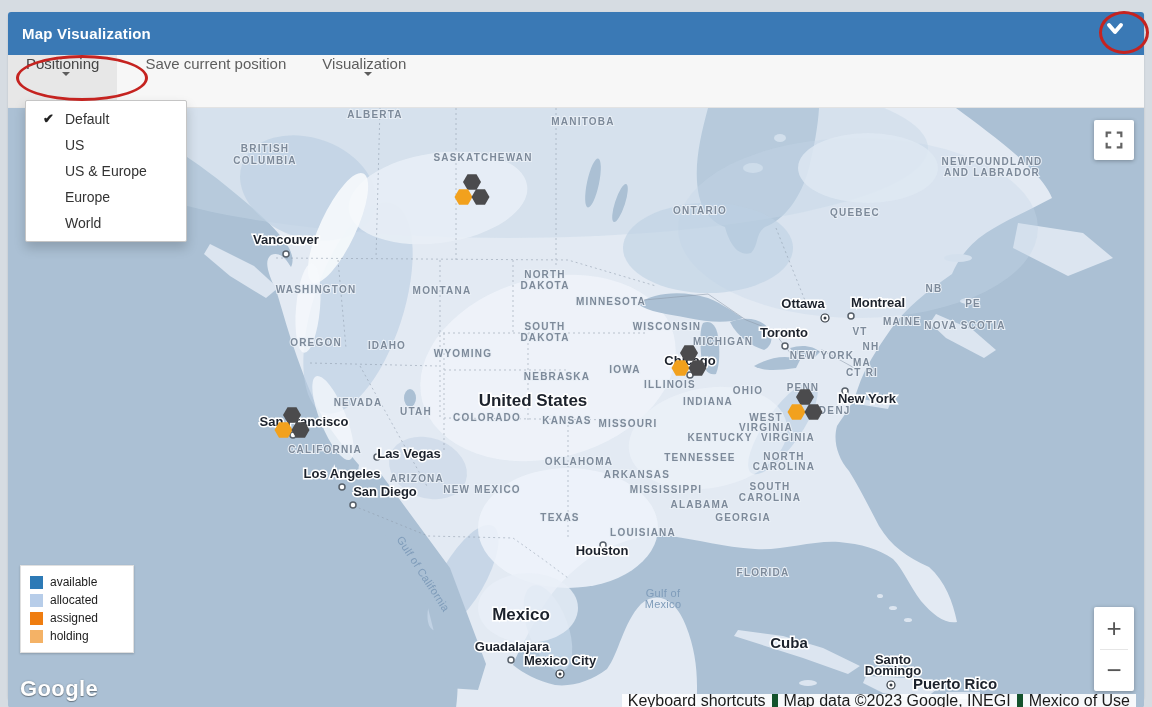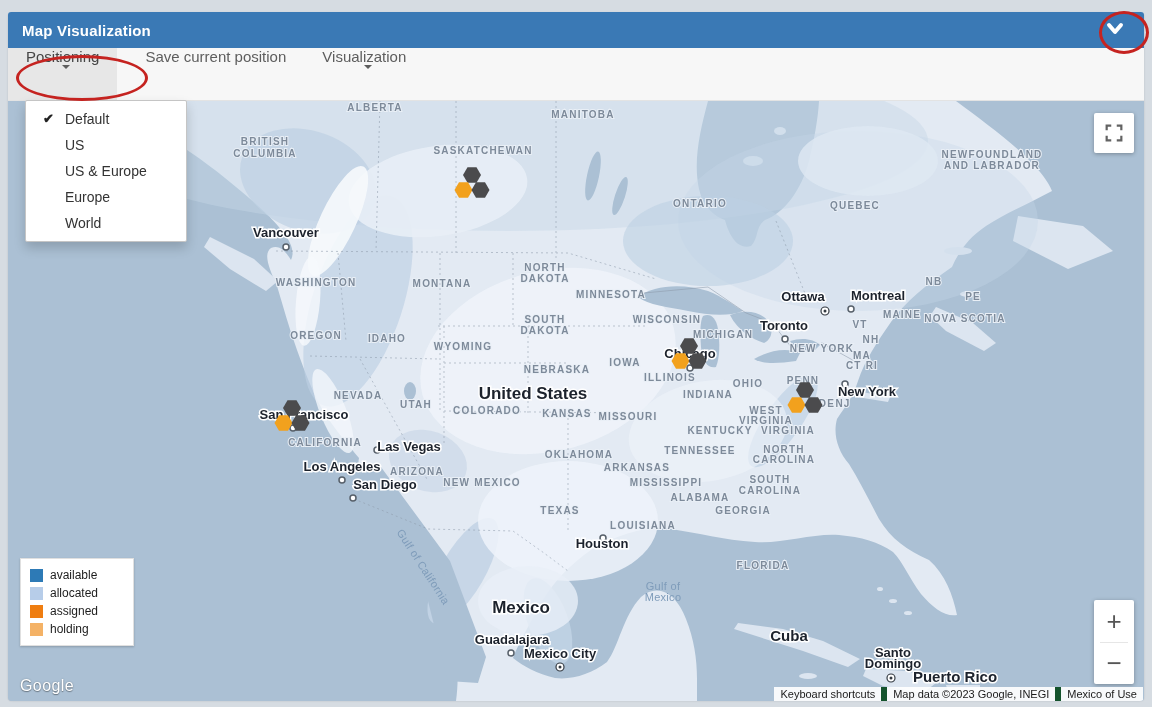--- a/index.html
+++ b/index.html
@@ -1,21 +1,21 @@
 <!DOCTYPE html>
 <html><head>
 <meta charset="utf-8">
 <style>
   html,body{margin:0;padding:0;}
   body{width:1152px;height:707px;background:#d6dce2;position:relative;overflow:hidden;
        font-family:"Liberation Sans",sans-serif;}
   
   .panel{position:absolute;left:8px;top:12px;width:1136px;height:688px;background:#fff;
          border-radius:4px;box-shadow:0 1px 2px rgba(0,0,0,.15);}
-  .panel-header{height:36px;background:#3a79b5;border-radius:3px 3px 0 0;position:relative;
+  .panel-header{height:43px;background:#3a79b5;border-radius:3px 3px 0 0;position:relative;
                 display:flex;align-items:center;}
   .panel-title{color:#fff;font-size:15px;font-weight:700;padding-left:14px;letter-spacing:.2px;}
   .collapse-btn{position:absolute;right:16px;top:8px;width:26px;height:20px;cursor:pointer;
                 display:flex;align-items:center;justify-content:center;background:transparent;border:none;}
   
   .toolbar{height:52px;background:#f7f7f7;border-bottom:1px solid #e3e3e3;display:flex;align-items:stretch;}
   .tb-item{display:flex;align-items:center;font-size:15px;color:#5d5d5d;padding:0 18px;cursor:pointer;white-space:nowrap;flex-direction:column;}
   .tb-item.active{background:#e7e7e7;color:#454545;}
   .tb-item .caret{display:inline-block;width:0;height:0;margin-left:7px;border-left:4px solid transparent;
                   border-right:4px solid transparent;border-top:4px solid #5d5d5d;}
@@ -37,32 +37,32 @@
   text.country{font-family:"Liberation Sans",sans-serif;font-size:17px;font-weight:700;fill:#1c222c;
                text-anchor:middle;paint-order:stroke;stroke:#ffffff;stroke-width:3px;}
   text.water{font-family:"Liberation Sans",sans-serif;font-size:11px;font-weight:400;fill:#7f9cba;
              text-anchor:middle;letter-spacing:.3px;}
   
   .legend{position:absolute;left:12px;bottom:55px;width:94px;background:#fff;border:1px solid #e0e0e0;
           box-shadow:0 1px 2px rgba(0,0,0,.2);padding:7px 9px;z-index:5;}
   .legend-row{display:flex;align-items:center;height:18px;}
   .legend-swatch{width:13px;height:13px;margin-right:7px;flex:none;}
   .legend-label{font-size:12px;color:#1d1d1d;}
-  .google-logo{position:absolute;left:12px;bottom:6px;z-index:5;color:#fff;font-size:16px;font-weight:400;
+  .google-logo{position:absolute;left:12px;bottom:6px;z-index:5;color:#fff;font-size:22px;font-weight:700;
                letter-spacing:.4px;text-shadow:0 1px 1px rgba(0,0,0,.35),0 0 2px rgba(0,0,0,.25);cursor:pointer;}
   .fullscreen-btn{position:absolute;right:10px;top:12px;width:40px;height:40px;background:#fff;border:none;
                   border-radius:2px;box-shadow:0 1px 4px rgba(0,0,0,.3);z-index:5;cursor:pointer;
                   display:flex;align-items:center;justify-content:center;}
   .zoom-ctrl{position:absolute;right:10px;bottom:17px;width:40px;height:84px;background:#fff;border-radius:2px;
              box-shadow:0 1px 4px rgba(0,0,0,.3);z-index:5;display:flex;flex-direction:column;}
   .zoom-btn{flex:1;background:none;border:none;font-size:26px;color:#565656;cursor:pointer;line-height:1;
             font-family:"Liberation Sans",sans-serif;}
   .zoom-divider{height:1px;background:#e6e6e6;margin:0 6px;}
-  .attribution{position:absolute;right:1px;bottom:0;height:14px;display:flex;align-items:center;z-index:5;
-               font-size:11px;color:#1a1a1a;}
+  .attribution{position:absolute;right:8px;bottom:0;height:14px;display:flex;align-items:center;z-index:5;
+               font-size:16px;color:#1a1a1a;}
   .attr-seg{background:rgba(255,255,255,.9);padding:1px 6px;height:12px;line-height:12px;white-space:nowrap;}
   .attr-seg + .attr-seg{border-left:6px solid #14532d;}
   
   .annot{position:absolute;border:3px solid #c52320;border-radius:50%;z-index:40;pointer-events:none;}
   .annot.positioning{left:16px;top:55px;width:126px;height:40px;}
   .annot.collapse{left:1099px;top:11px;width:44px;height:37px;}
 </style>
 </head>
 <body>
 

